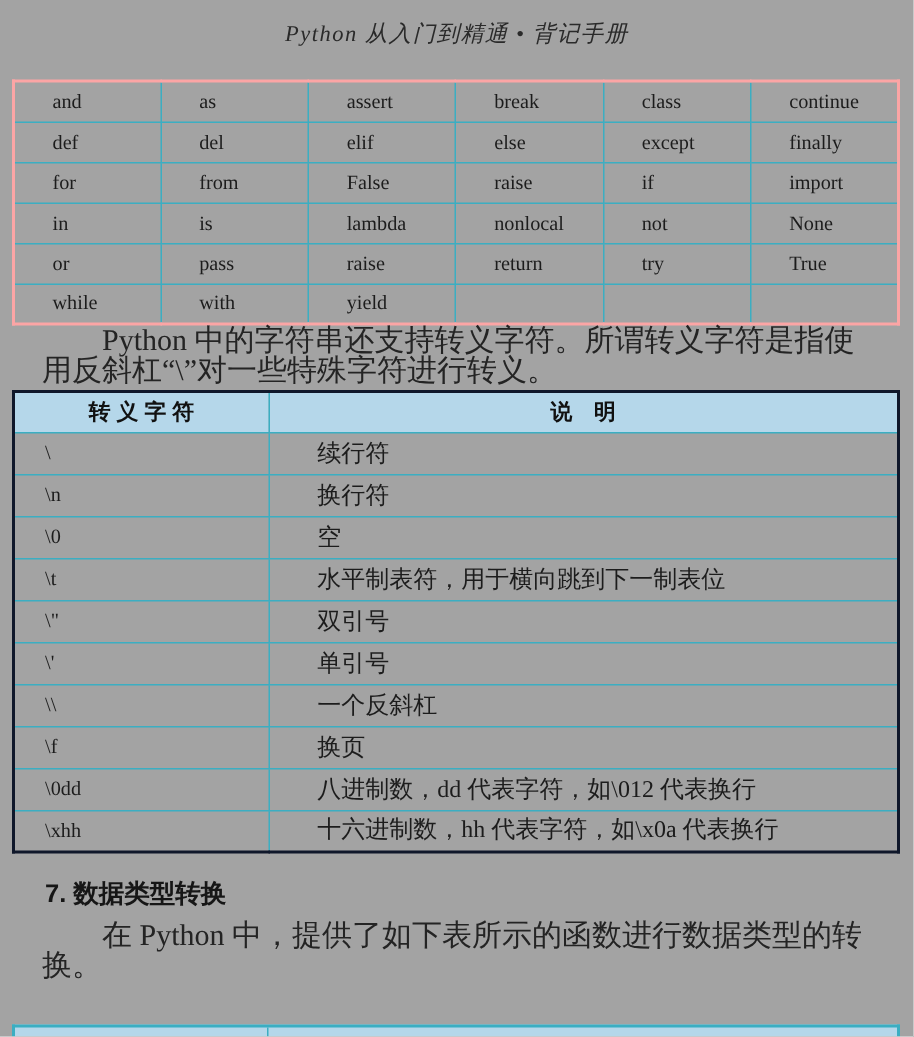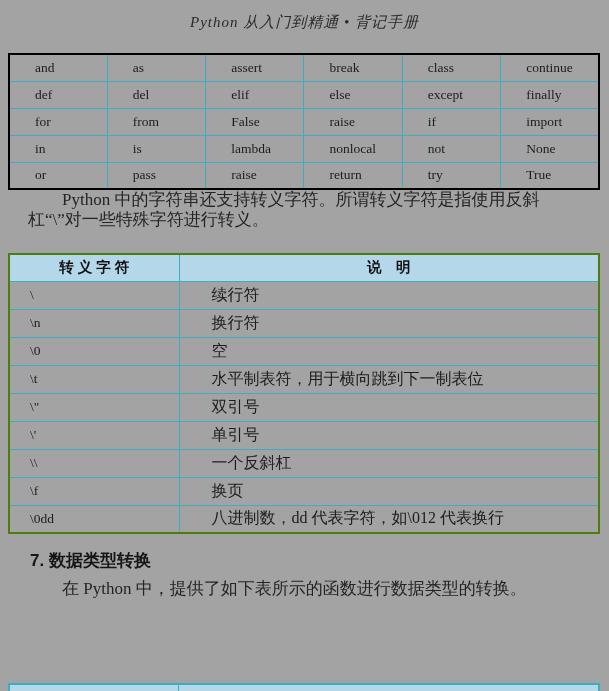--- a/index.html
+++ b/index.html
@@ -9,46 +9,46 @@
     background:#a3a3a3; color:#1f1f1f;
     font-family:"Liberation Serif","DejaVu Serif",serif;
   }
   
   .page-header {
     text-align:center; padding-top:13px; font-size:15px;
     font-style:italic; letter-spacing:1px; color:#2a2a2a;
   }
   
   table { border-collapse:collapse; table-layout:fixed; width:592px; margin-left:8px; }
-  .kw-table { margin-top:21px; border:2px solid #000000;font-family:Liberation Serif, serif; }
+  .kw-table { margin-top:21px; border:2px solid #fca5a5;font-family:Liberation Serif, serif; }
   .kw-table td {
     border:1px solid #3baec2; height:27px; padding-left:25px;
     font-size:13.5px; vertical-align:middle; color:#1c1c1c;
   }
-  .esc-table { margin-top:23px; border:2px solid #4d7c0f;padding-left:18px; }
+  .esc-table { margin-top:3px; border:2px solid #0f172a;padding-left:18px; }
   .esc-table th {
     border:1px solid #3baec2; height:27px; background:#b5d7ea;
     font-family:"Liberation Sans","DejaVu Sans",sans-serif;
     font-size:14.5px; font-weight:bold; text-align:center; color:#111;
   }
   .esc-table td {
     border:1px solid #3baec2; height:28px; font-size:16px;
     vertical-align:middle; color:#1c1c1c;
   }
   .esc-table td.c1 { padding-left:20px; font-size:13.5px; }
   .esc-table td.c2 { padding-left:32px; }
   col.esc-c1 { width:170px; }
   
   .section-heading {
     font-family:"Liberation Sans","DejaVu Sans",sans-serif;
     font-size:17px; font-weight:bold; color:#161616;
     margin:15px 0 7px 30px;
   }
   .body-paragraph {
-    font-size:17px; line-height:20px; color:#242424;
+    font-size:20px; line-height:20px; color:#242424;
     margin:0 22px 0 28px; text-indent:2em;
   }
   
   .next-table-sliver {
     position:absolute; left:8px; top:683px; width:592px; height:8px;
     background:#b5d7ea;
     border-top:2px solid #3baec2; border-left:2px solid #3baec2; border-right:2px solid #3baec2;
   }
   .next-table-sliver .divider {
     position:absolute; left:168px; top:0; bottom:0; width:1px; background:#3baec2;
@@ -96,20 +96,28 @@
         <td>None</td>
       </tr>
       <tr>
         <td>or</td>
         <td>pass</td>
         <td>raise</td>
         <td>return</td>
         <td>try</td>
         <td>True</td>
       </tr>
+      <tr>
+        <td>while</td>
+        <td>with</td>
+        <td>yield</td>
+        <td></td>
+        <td></td>
+        <td></td>
+      </tr>
     </tbody>
   </table>
 
   <p class="body-paragraph">Python 中的字符串还支持转义字符。所谓转义字符是指使用反斜杠“\”对一些特殊字符进行转义。</p>
 
   <table class="esc-table">
     <colgroup>
         <col class="esc-c1">
         <col>
       </colgroup>
@@ -149,20 +157,24 @@
         <td class="c2">一个反斜杠</td>
       </tr>
       <tr>
         <td class="c1">\f</td>
         <td class="c2">换页</td>
       </tr>
       <tr>
         <td class="c1">\0dd</td>
         <td class="c2">八进制数，dd 代表字符，如\012 代表换行</td>
       </tr>
+      <tr>
+        <td class="c1">\xhh</td>
+        <td class="c2">十六进制数，hh 代表字符，如\x0a 代表换行</td>
+      </tr>
     </tbody>
   </table>
 
   <div class="section-heading">7. 数据类型转换</div>
   <p class="body-paragraph">在 Python 中，提供了如下表所示的函数进行数据类型的转换。</p>
 
   <div class="next-table-sliver">
     <div class="divider"></div>
   </div>
 

